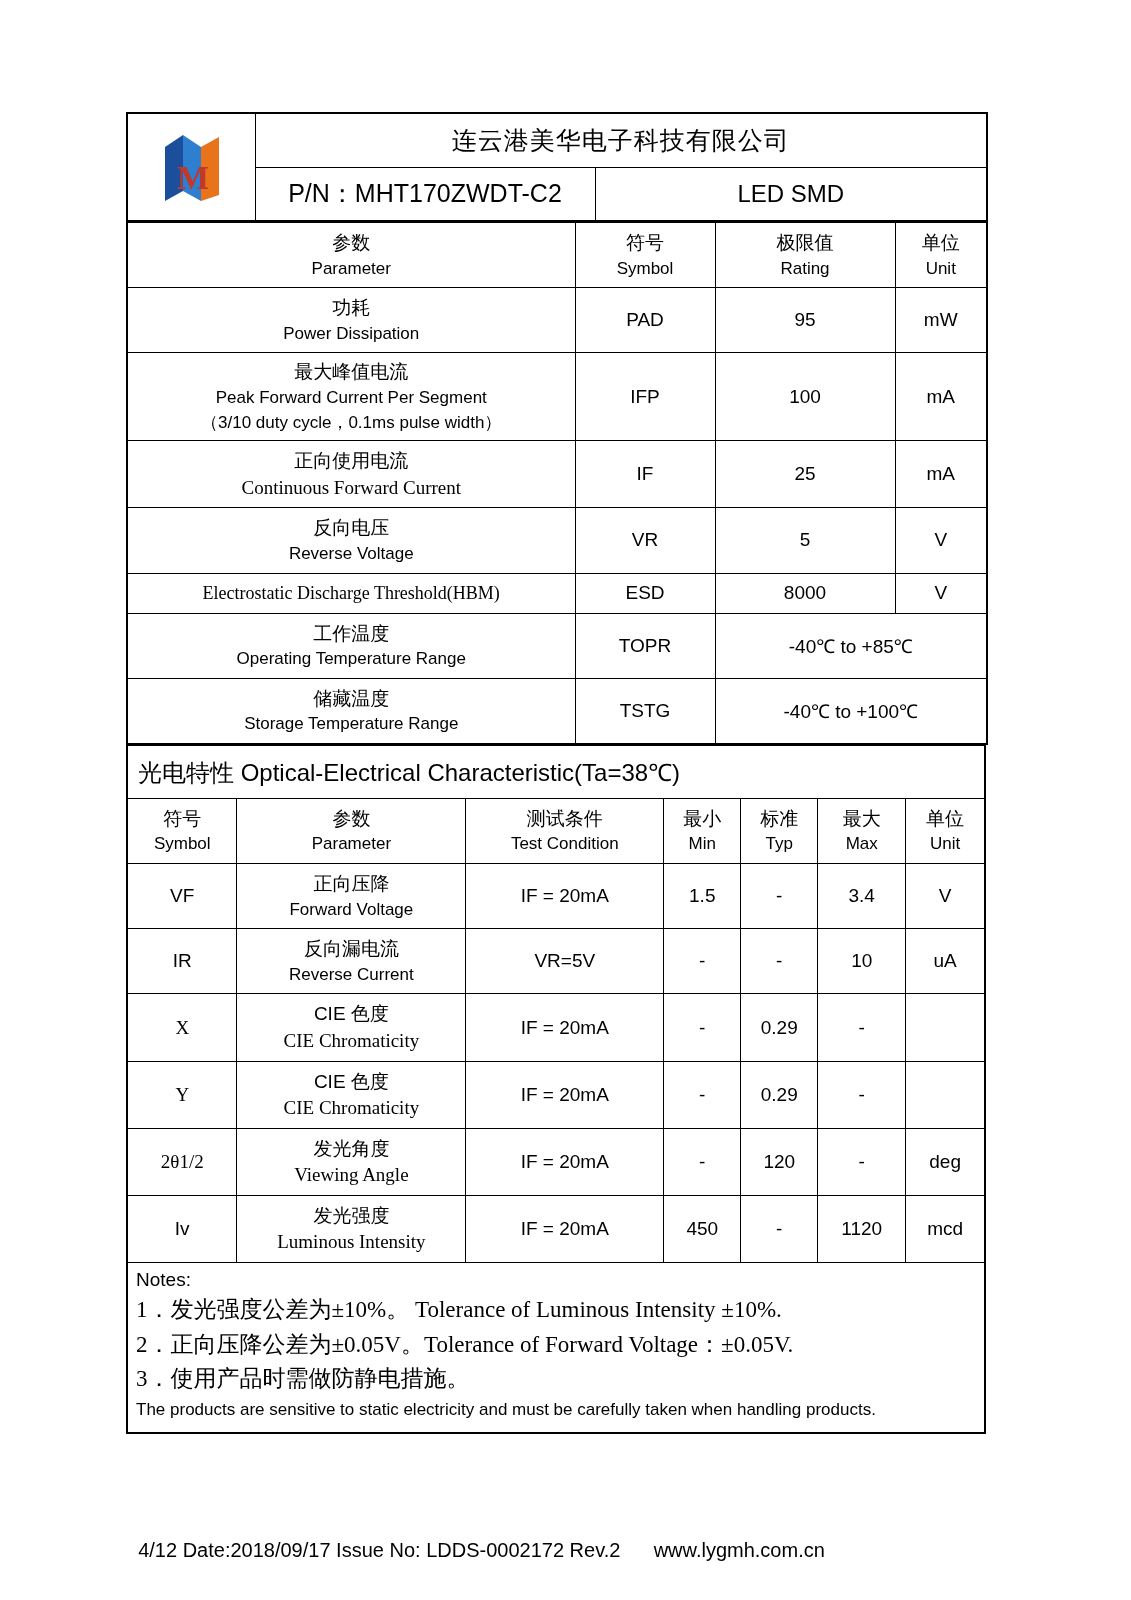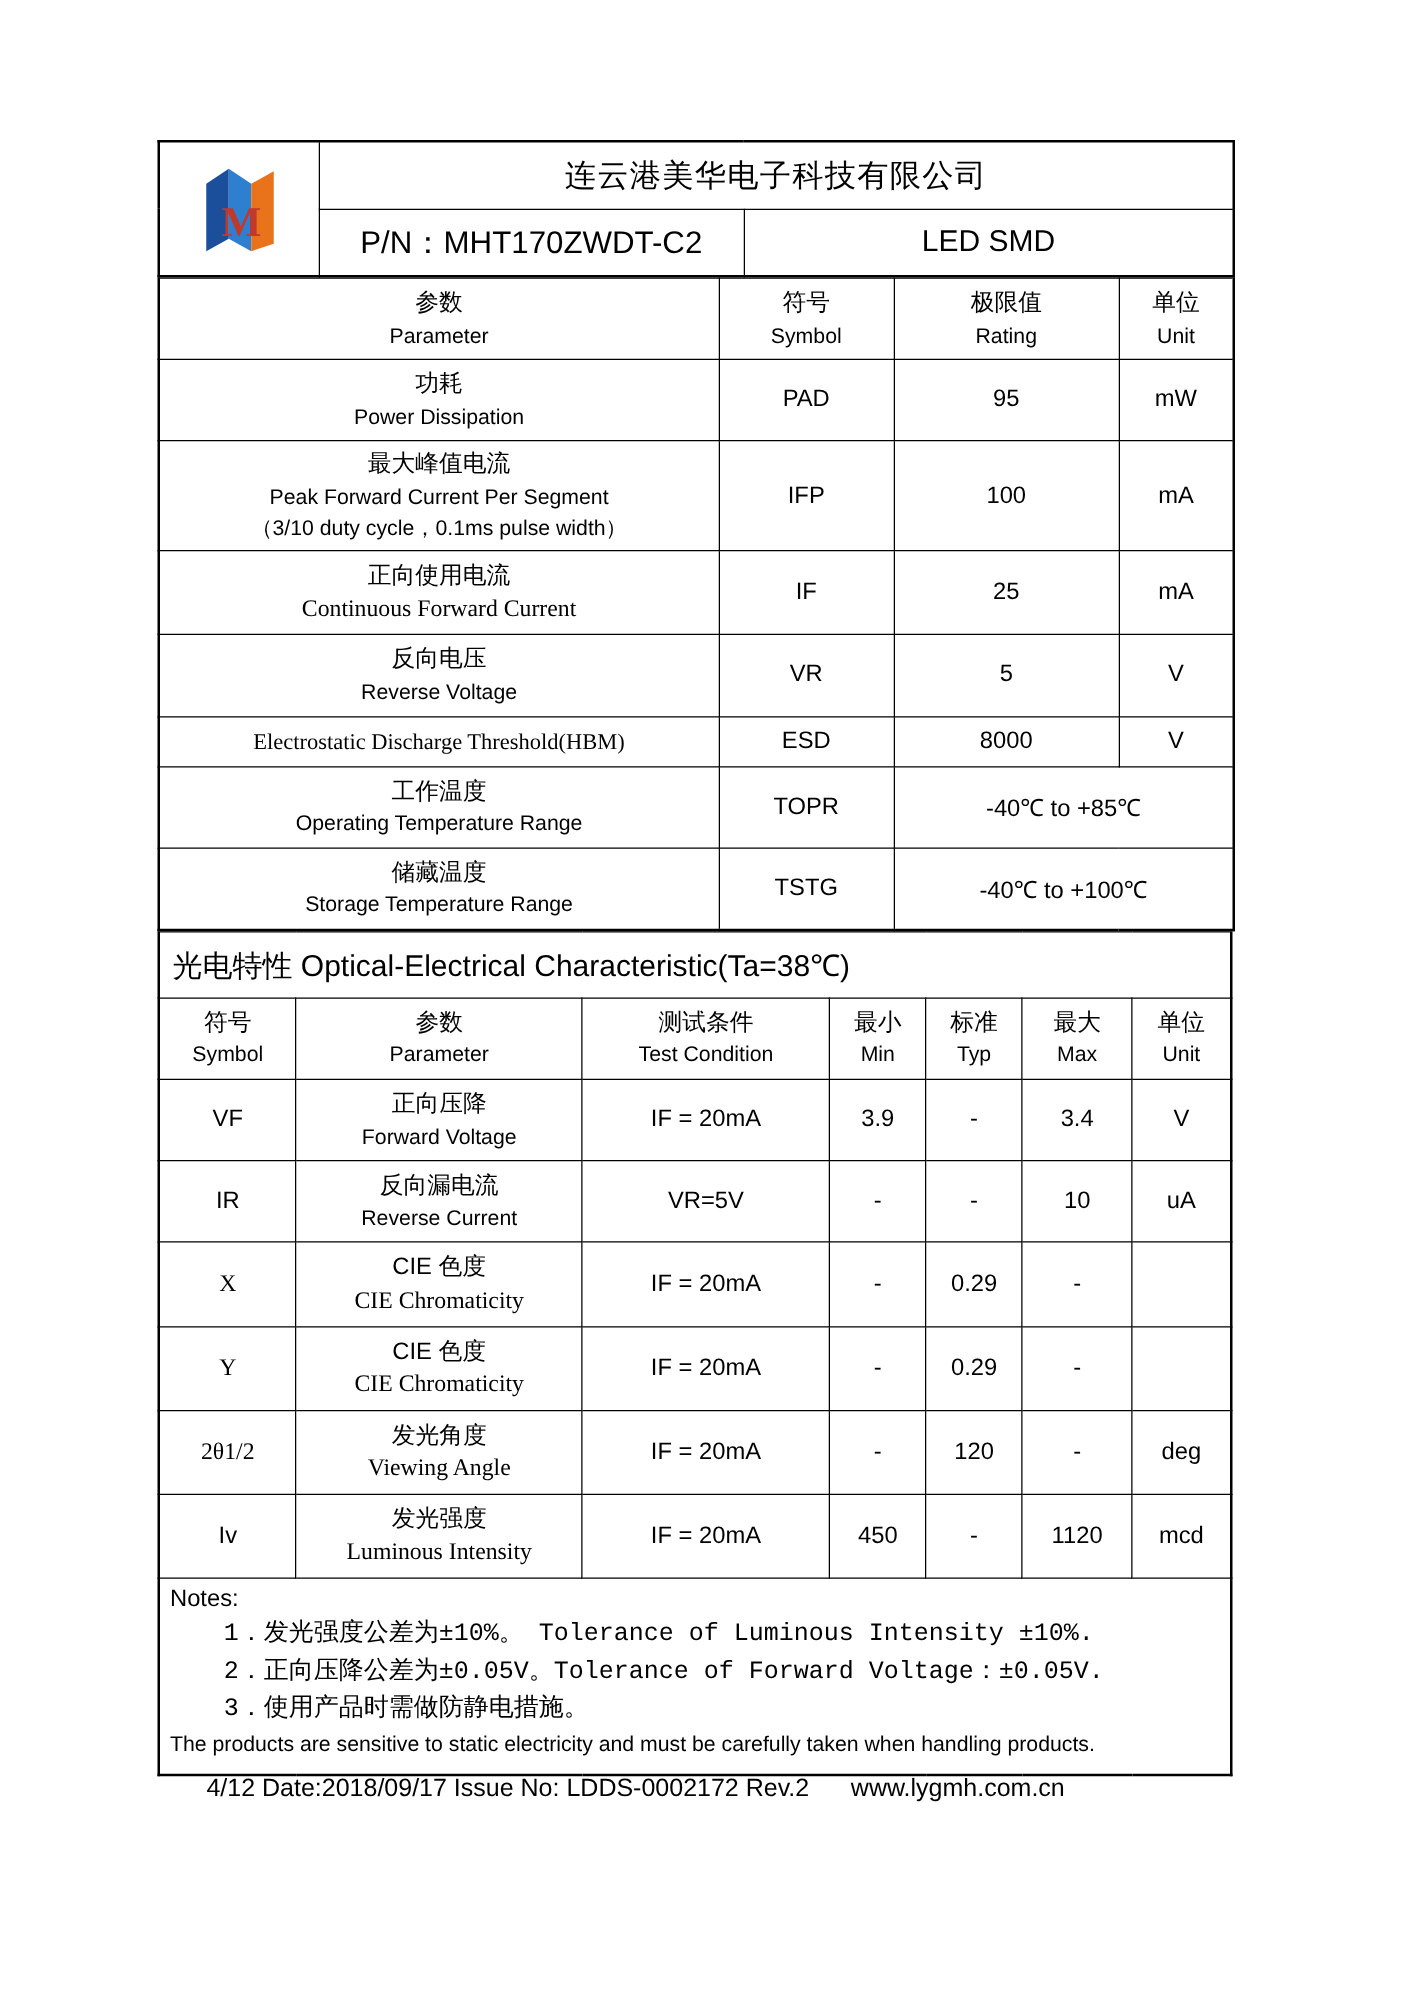--- a/index.html
+++ b/index.html
@@ -104,33 +104,31 @@
   }
   .notes .title {
     font-size: 19px;
     margin-bottom: 2px;
   }
   .notes .line {
     font-size: 17px;
     line-height: 1.5;
   }
   .notes .line.serif {
-    font-family: Liberation Mono, monospace;
-    font-size: 20px;
-    margin-left: 43px;
+    font-family: Liberation Serif, serif;
+    font-size: 23px;
   }
   
   .footer {
     position: absolute;
     left: 0;
-    top: 1420px;
+    top: 1539px;
     width: 963px;
     text-align: center;
     font-size: 20px;
-    margin-left: 27px;
   }
   .footer span { white-space: pre; }
 </style>
 </head>
 <body>
 
 <div class="page">
 
   <table class="outer">
     <colgroup>
@@ -299,21 +297,21 @@
       </td>
     </tr>
 
     <tr>
       <td class="val">VF</td>
       <td class="two-line">
         <div class="cn">正向压降</div>
         <div class="en">Forward Voltage</div>
       </td>
       <td class="val">IF = 20mA</td>
-      <td class="val">3.9</td>
+      <td class="val">1.5</td>
       <td class="val">-</td>
       <td class="val">3.4</td>
       <td class="val">V</td>
     </tr>
 
     <tr>
       <td class="val">IR</td>
       <td class="two-line">
         <div class="cn">反向漏电流</div>
         <div class="en">Reverse Current</div>

